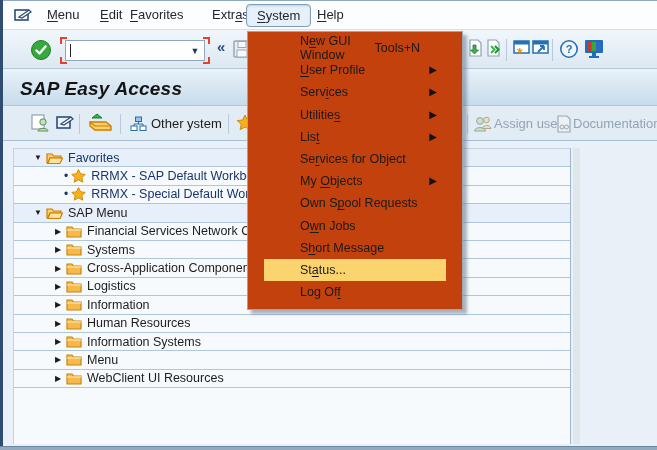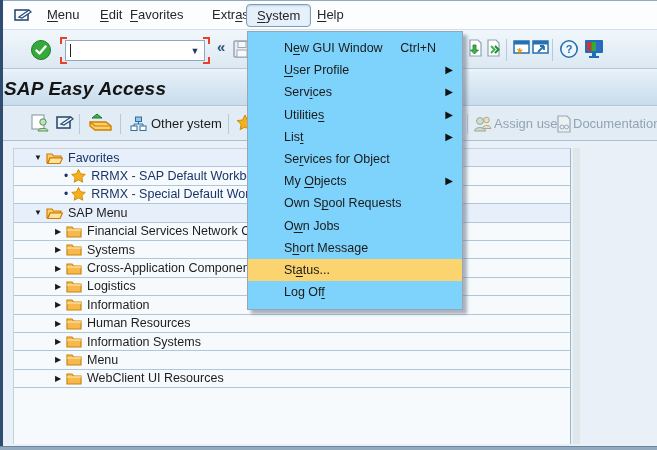--- a/index.html
+++ b/index.html
@@ -41,21 +41,21 @@
   .fc.tr { right:-2px; top:-2px;    border-right-width:2px; border-top-width:2px; }
   .fc.bl { left:-2px;  bottom:-2px; border-left-width:2px; border-bottom-width:2px; }
   .fc.br { right:-2px; bottom:-2px; border-right-width:2px; border-bottom-width:2px; }
   .chev { position:absolute; left:214px; top:8px; font-size:15px; color:#31507c; font-weight:bold; }
   .tbi { position:absolute; top:9px; }
 
   
   .titlebar { position:absolute; left:3px; top:70px; width:654px; height:36px;
               background:linear-gradient(#e6f0f8,#c8dcec); border-bottom:1px solid #b0c4d8;
               border-top:1px solid #eef5fa; }
-  .titlebar .title { position:absolute; left:1px; top:7px; font-size:19px; font-weight:bold;
+  .titlebar .title { position:absolute; left:17px; top:7px; font-size:19px; font-weight:bold;
                      font-style:italic; color:#141414; letter-spacing:.2px; }
 
   
   .apptoolbar { position:absolute; left:3px; top:107px; width:654px; height:34px;
                 background:#e2ecf5; border-bottom:1px solid #a9bfd4; }
   .atb-sep { position:absolute; top:7px; width:1px; height:20px; background:#b7c9da; }
   .atb-label { position:absolute; top:0; height:34px; line-height:34px; font-size:13px; color:#1d1d1d; }
   .atb-label.disabled { color:#93a3b2; }
   .doc-clip { position:absolute; left:553px; top:0; width:101px; height:34px; overflow:hidden; }
 
@@ -70,21 +70,21 @@
   .tree-row.cat { background:#e6effa; }
   .tree-row .twist { font-size:8px; color:#1b1b1b; width:10px; text-align:center; flex:none; }
   .tree-row .bullet { color:#17356b; font-size:12px; flex:none; }
   .tree-row .lbl { margin-left:5px; }
   .tree-row .lbl.blue { color:#17356b; }
   .tree-row .lbl.dark { color:#1d1d1d; }
   .ticon { flex:none; margin-left:3px; display:inline-flex; }
 
   
   .sysmenu { position:absolute; left:247px; top:31px; width:216px;
-             background:#7dd3fc; border:1px solid #98a5b3; padding:5px 0 6px;
+             background:#c2410c; border:1px solid #98a5b3; padding:5px 16px 6px;
              box-shadow:4px 4px 3px rgba(96,110,128,.5); z-index:50; }
   .menu-item { position:relative; height:22.2px; display:flex; align-items:center;
                padding-left:36px; font-size:12.5px; color:#1a1a1a; cursor:default; }
   .menu-item u { text-decoration:underline; text-underline-offset:2px; }
   .menu-item.hl { background:#fbd470; }
   .menu-item .shortcut { margin-left:auto; margin-right:26px; }
   .menu-item .subarrow { position:absolute; right:9px; top:5px; font-size:10px; color:#111; }
   svg { display:block; }
 </style>
 </head>
@@ -382,21 +382,21 @@
         </div>
       </div>
   </div>
   <div class="scroll-strip"></div>
 </div>
 
 <div class="sysmenu">
   <div id="menu-items">
       <div class="menu-item">
         <span>N<u>e</u>w GUI Window</span>
-        <span class="shortcut">Ctrl+N</span>
+        <span class="shortcut">Tools+N</span>
       </div>
       <div class="menu-item">
         <span><u>U</u>ser Profile</span>
         <span class="subarrow">▶</span>
       </div>
       <div class="menu-item">
         <span>Serv<u>i</u>ces</span>
         <span class="subarrow">▶</span>
       </div>
       <div class="menu-item">

